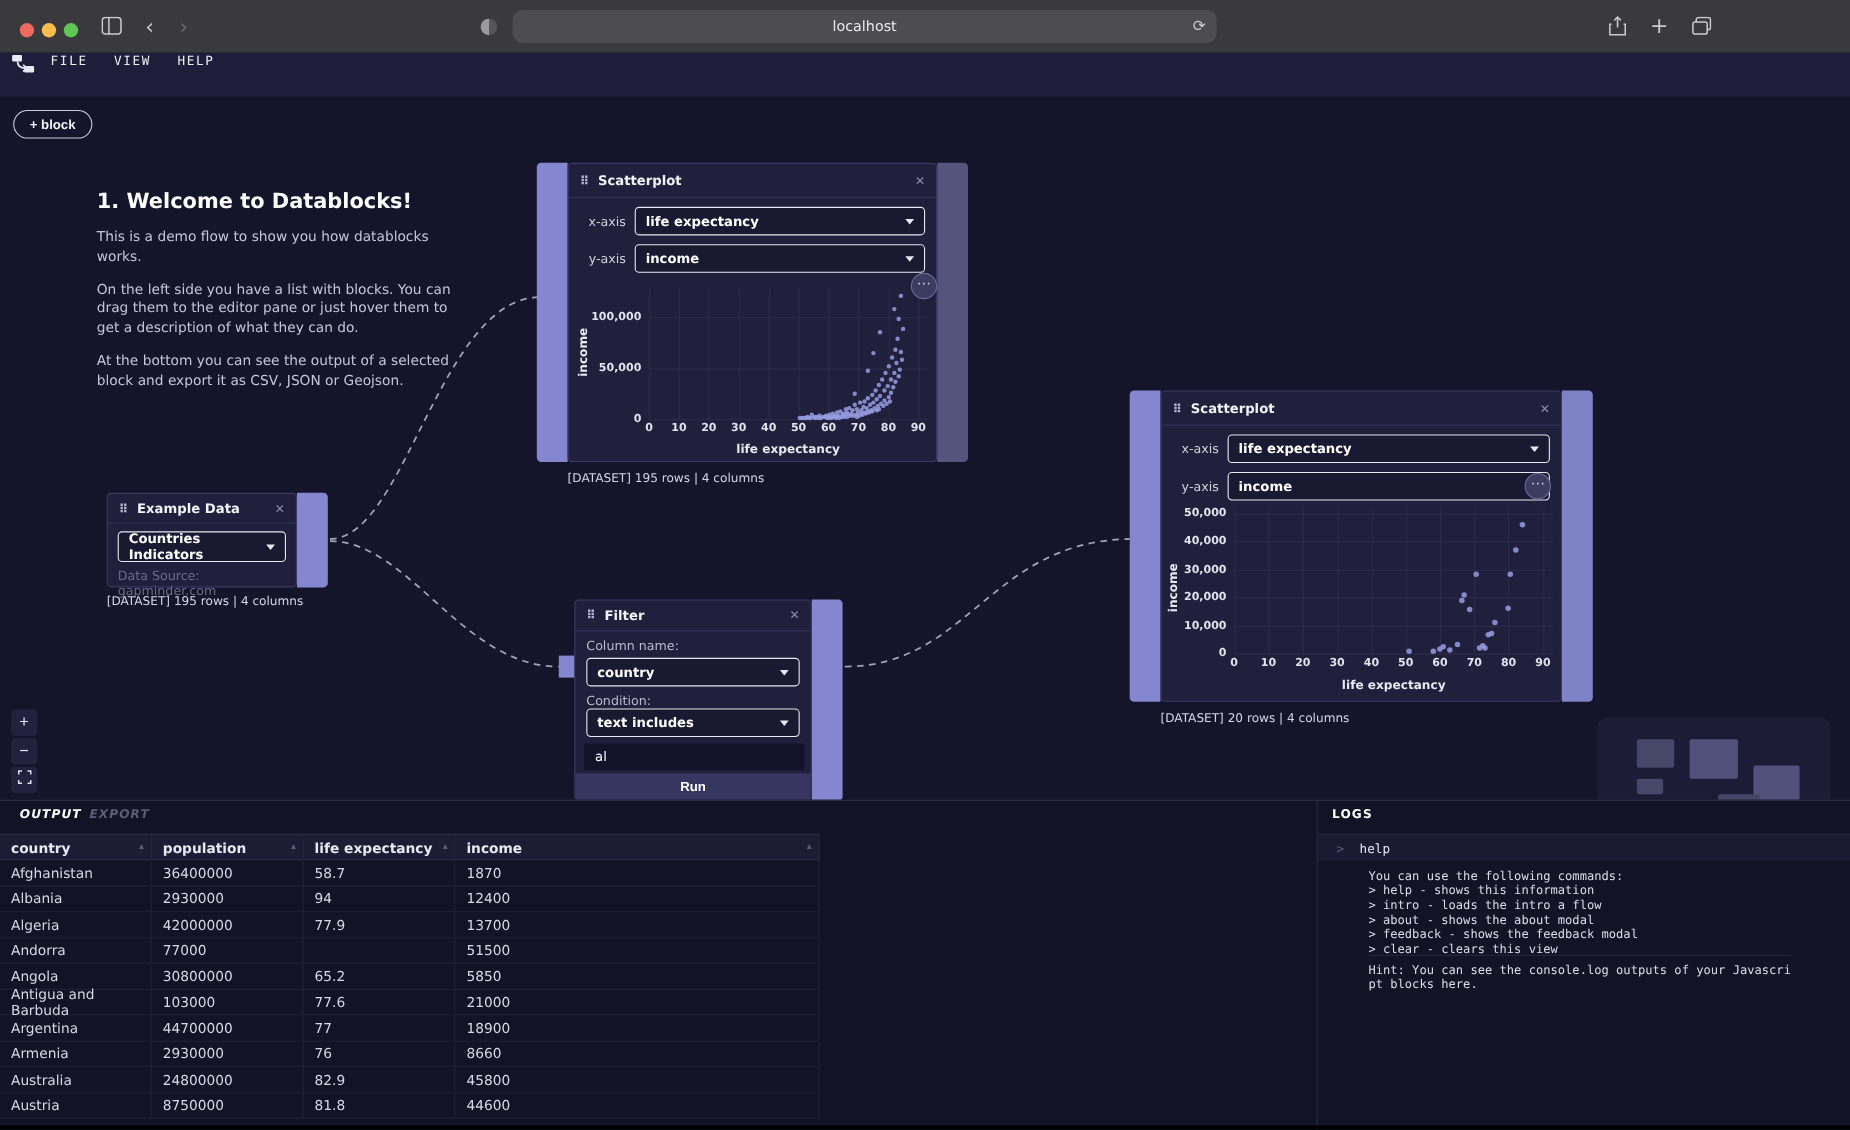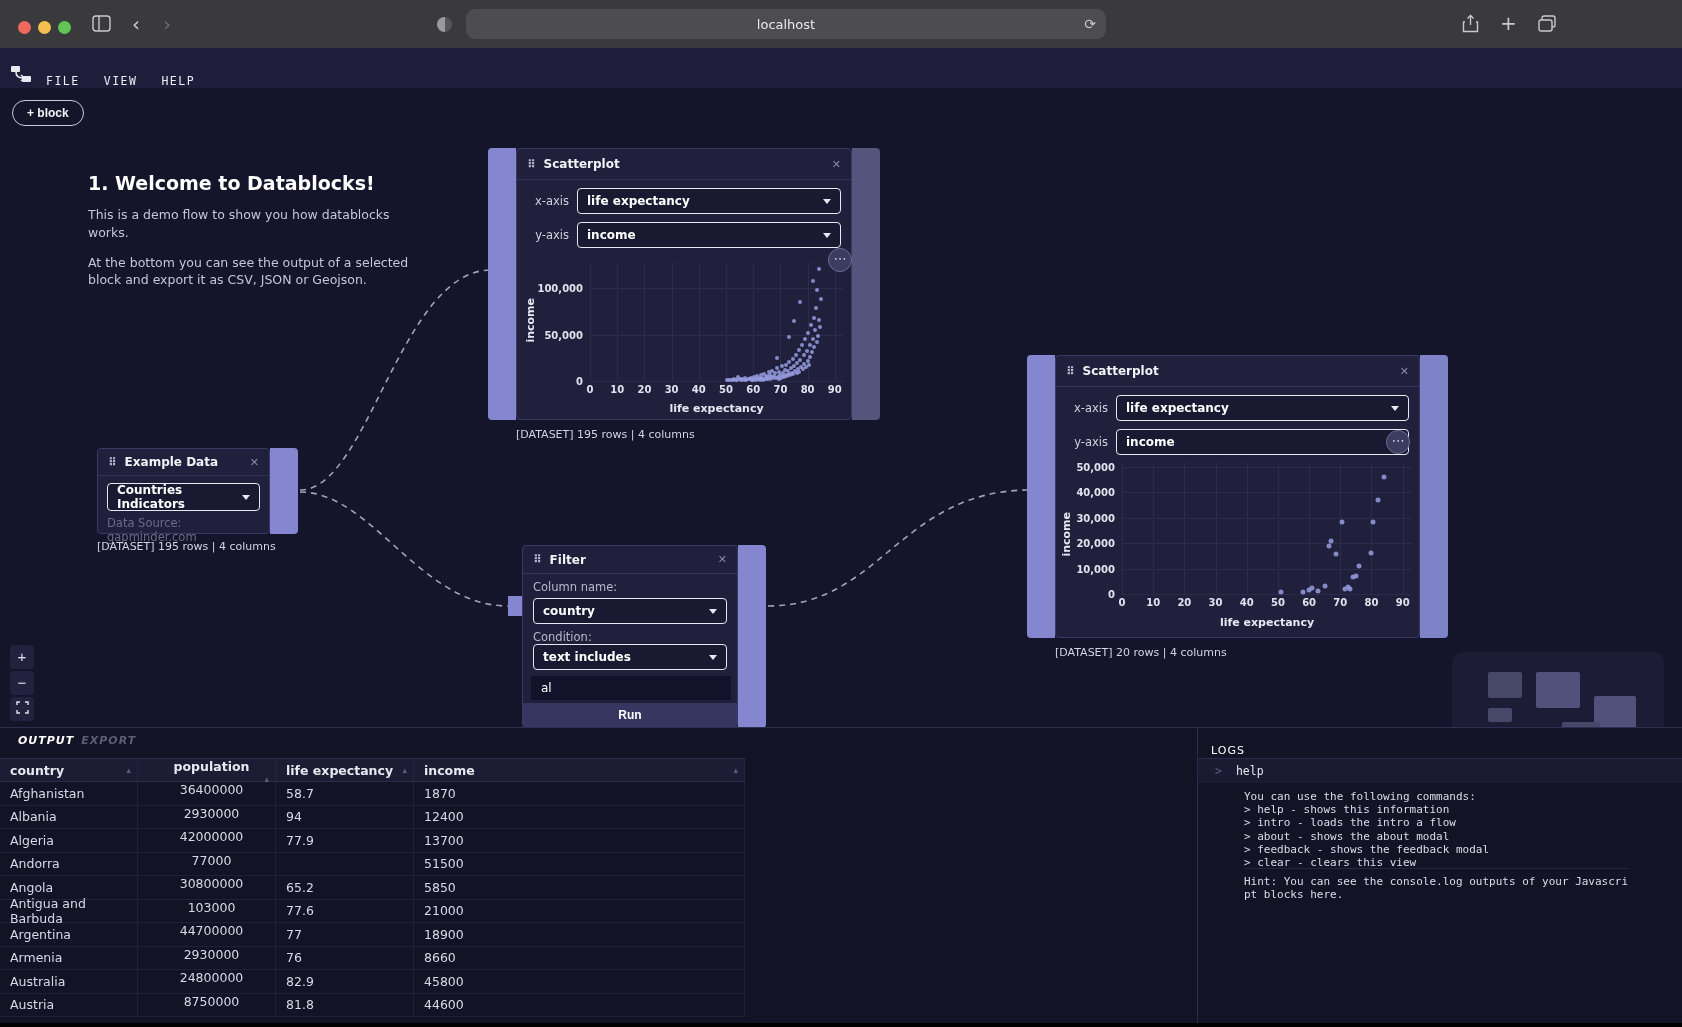--- a/index.html
+++ b/index.html
@@ -6,21 +6,21 @@
   body{width:1682px;height:1027px;overflow:hidden;font-family:"DejaVu Sans","Liberation Sans",sans-serif;position:relative;}
   
   .titlebar{position:absolute;left:0;top:0;width:1682px;height:48px;background:#3a3a3d;border-bottom:1px solid #232325;}
   .traffic{position:absolute;top:21px;width:13px;height:13px;border-radius:50%;}
   .chrome-ic{position:absolute;color:#c9c9ce;font-size:17px;line-height:1;}
   .url-pill{position:absolute;left:466px;top:9px;width:640px;height:30px;background:#4d4d50;border-radius:9px;display:flex;align-items:center;justify-content:center;color:#e9e9ee;font-size:13px;}
   .url-pill .refresh{position:absolute;right:10px;color:#c9c9ce;font-size:14px;}
   .shield{position:absolute;left:437px;top:17px;width:15px;height:15px;border-radius:50%;background:linear-gradient(90deg,#9a9aa0 50%,#55555a 50%);}
   
   .app{position:absolute;left:0;top:48px;width:1682px;height:975px;background:#14142a;}
-  .menubar{position:absolute;left:0;top:0;width:1682px;height:40px;background:#1e1e3a;display:flex;align-items:flex-end;}
+  .menubar{position:absolute;left:0;top:0;width:1682px;height:40px;background:#1e1e3a;display:flex;align-items:flex-start;}
   .menu-item{font-family:"DejaVu Sans Mono","Liberation Mono",monospace;font-size:11.5px;letter-spacing:1.5px;color:#eceef4;margin-right:24px;}
   .canvas{position:absolute;left:0;top:40px;width:1682px;height:639px;}
   svg.wires{position:absolute;left:0;top:0;width:1682px;height:639px;pointer-events:none;}
   .add-block{position:absolute;left:12px;top:12px;height:26px;padding:0 14px;border:1px solid #c9c9da;border-radius:14px;color:#f2f2f7;font-size:12px;font-weight:bold;display:flex;align-items:center;background:transparent;}
   .welcome{position:absolute;left:88px;top:84px;width:342px;color:#c6c6d8;}
   .welcome h1{margin:0 0 10px 0;font-size:19px;color:#fff;}
   .welcome p{margin:12px 0 10px 0;font-size:12.5px;line-height:1.42;}
   
   .block{position:absolute;background:#20203d;border:1px solid #3a3a64;border-radius:4px;box-sizing:border-box;}
   .bheader{display:flex;align-items:center;gap:8px;height:30px;padding:0 10px;border-bottom:1px solid #33335c;color:#f2f2f7;font-size:12px;font-weight:bold;}
@@ -60,24 +60,24 @@
   .bottom{position:absolute;left:0;top:679px;width:1682px;height:344px;background:#131326;border-top:1px solid #2e2e4e;}
   .tabbar{position:absolute;left:18px;top:6px;display:flex;gap:7px;align-items:baseline;}
   .tab{font-size:11px;font-weight:bold;letter-spacing:1px;color:#fff;font-style:italic;}
   .tab.dim{color:#5d5d78;}
   .thead{position:absolute;left:0;top:30px;width:745px;height:24px;display:flex;background:#1c1c34;border-top:1px solid #2b2b4a;border-bottom:1px solid #2b2b4a;box-sizing:border-box;}
   .th{display:flex;align-items:center;padding-left:10px;box-sizing:border-box;border-right:1px solid #232342;color:#e8e8f0;font-size:12.5px;font-weight:bold;}
   .th .sort{margin-left:auto;margin-right:6px;color:#5c5c7a;font-size:9px;}
   .trows{position:absolute;left:0;top:54px;width:745px;}
   .trow{display:flex;height:23.5px;border-bottom:1px solid #202039;box-sizing:border-box;}
   .td{display:flex;align-items:center;padding-left:10px;box-sizing:border-box;border-right:1px solid #202039;color:#d8d8e6;font-size:12.5px;}
-  .w1{width:138px;}.w2{width:138px;flex-direction:column;}.w3{width:138px;}.w4{width:331px;}
+  .w1{width:138px;}.w2{width:138px;}.w3{width:138px;}.w4{width:331px;}
   
   .logs{position:absolute;left:1197px;top:0;width:485px;height:344px;border-left:1px solid #2b2b4a;box-sizing:border-box;}
-  .logs .title{position:absolute;left:13px;top:16px;font-size:11px;font-weight:normal;letter-spacing:1px;color:#fff;}
+  .logs .title{position:absolute;left:13px;top:6px;font-size:11px;font-weight:bold;letter-spacing:1px;color:#fff;}
   .logs .divider{position:absolute;left:0;top:30px;width:100%;height:1px;background:#2b2b4a;}
   .promptrow{position:absolute;left:0;top:31px;width:100%;height:24px;background:#1a1a33;display:flex;align-items:center;font-family:"DejaVu Sans Mono","Liberation Mono",monospace;font-size:11.5px;}
   .promptrow .gt{color:#5c5c80;margin:0 14px 0 17px;}
   .promptrow .cmd{color:#e8e8f2;}
   .helpblock{position:absolute;left:46px;top:62px;width:400px;font-family:"DejaVu Sans Mono","Liberation Mono",monospace;font-size:11px;line-height:13.2px;color:#dcdce8;}
   .hint{position:absolute;left:46px;top:140px;width:385px;font-family:"DejaVu Sans Mono","Liberation Mono",monospace;font-size:11px;line-height:13.2px;color:#dcdce8;word-break:break-all;border-top:1px solid #26263f;padding-top:6px;}
   .winedge{position:absolute;left:0;top:1023px;width:1682px;height:4px;background:#000;}
 </style>
 </head>
 <body>
@@ -137,20 +137,21 @@
       <path d="M 300 402 C 368 402 400 184 490 182" fill="none" stroke="#b9bdd0" stroke-width="1.6" stroke-dasharray="6 5" opacity="0.85"></path>
       <path d="M 300 404 C 372 404 420 518 508 518" fill="none" stroke="#b9bdd0" stroke-width="1.6" stroke-dasharray="6 5" opacity="0.85"></path>
       <path d="M 768 518 C 880 518 900 404 1027 402" fill="none" stroke="#b9bdd0" stroke-width="1.6" stroke-dasharray="6 5" opacity="0.85"></path>
     </svg>
 
     <button class="add-block">+ block</button>
 
     <div class="welcome">
       <h1>1. Welcome to Datablocks!</h1>
       <p>This is a demo flow to show you how datablocks works.</p>
+      <p>On the left side you have a list with blocks. You can drag them to the editor pane or just hover them to get a description of what they can do.</p>
       <p>At the bottom you can see the output of a selected block and export it as CSV, JSON or Geojson.</p>
     </div>
 
     <div class="vbar" style="left:488px;top:60px;width:28px;height:272px;border-radius:4px 0 0 4px"></div>
     <div class="vbar dim" style="left:852px;top:60px;width:28px;height:272px;border-radius:0 4px 4px 0"></div>
     <div class="block" style="left:516px;top:60px;width:336px;height:272px">
       <div class="bheader">
         <span class="drag">⠿</span>
         <span>Scatterplot</span>
         <span class="xclose">✕</span>

